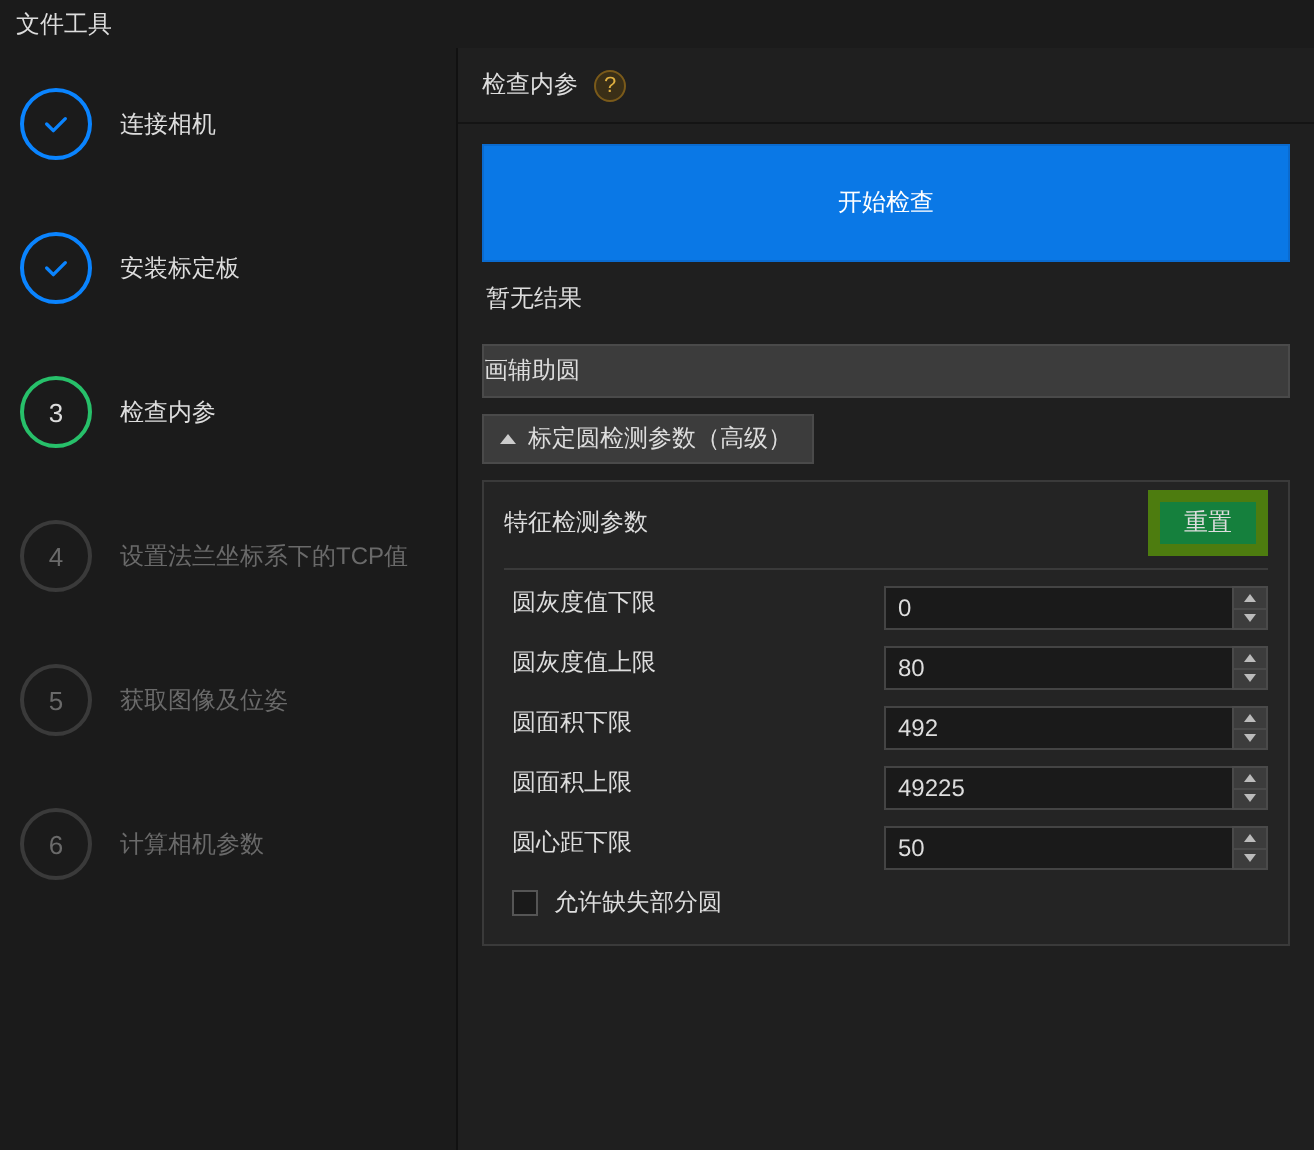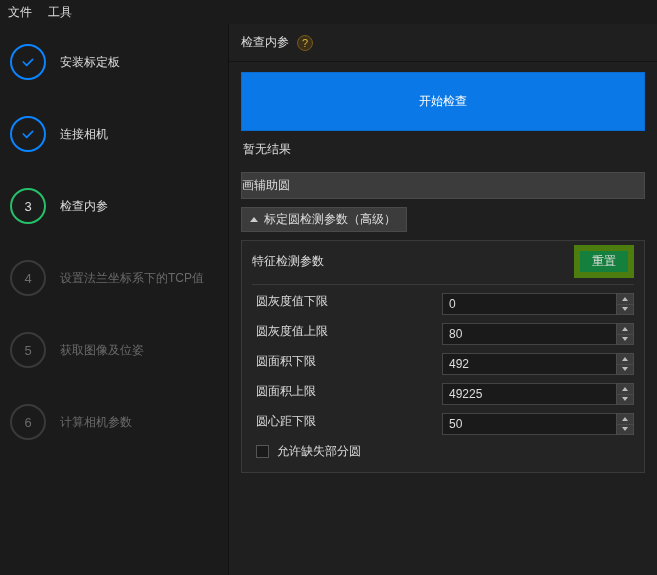--- a/index.html
+++ b/index.html
@@ -11,21 +11,21 @@
     font-size: 12px;
     display: flex;
     flex-direction: column;
   }
   
   .menubar {
     height: 24px;
     display: flex;
     align-items: center;
     padding: 0 8px;
-    gap: 16px;
+    gap: 0;
     background: #1b1b1b;
   }
   .menubar span { cursor: default; }
   
   .main {
     flex: 1;
     display: flex;
     min-height: 0;
   }
   .sidebar {
@@ -175,30 +175,30 @@
 <div class="main">
 
   <div class="sidebar">
 
     <div class="step">
       <div class="circ done">
         <svg class="check-svg" viewBox="0 0 24 24">
             <path d="M5 12l5 5L19 8"></path>
           </svg>
       </div>
-      <div class="label">安装标定板</div>
+      <div class="label">连接相机</div>
     </div>
 
     <div class="step">
       <div class="circ done">
         <svg class="check-svg" viewBox="0 0 24 24">
             <path d="M5 12l5 5L19 8"></path>
           </svg>
       </div>
-      <div class="label">连接相机</div>
+      <div class="label">安装标定板</div>
     </div>
 
     <div class="step">
       <div class="circ active">3</div>
       <div class="label">检查内参</div>
     </div>
 
     <div class="step dim">
       <div class="circ todo">4</div>
       <div class="label">设置法兰坐标系下的TCP值</div>

